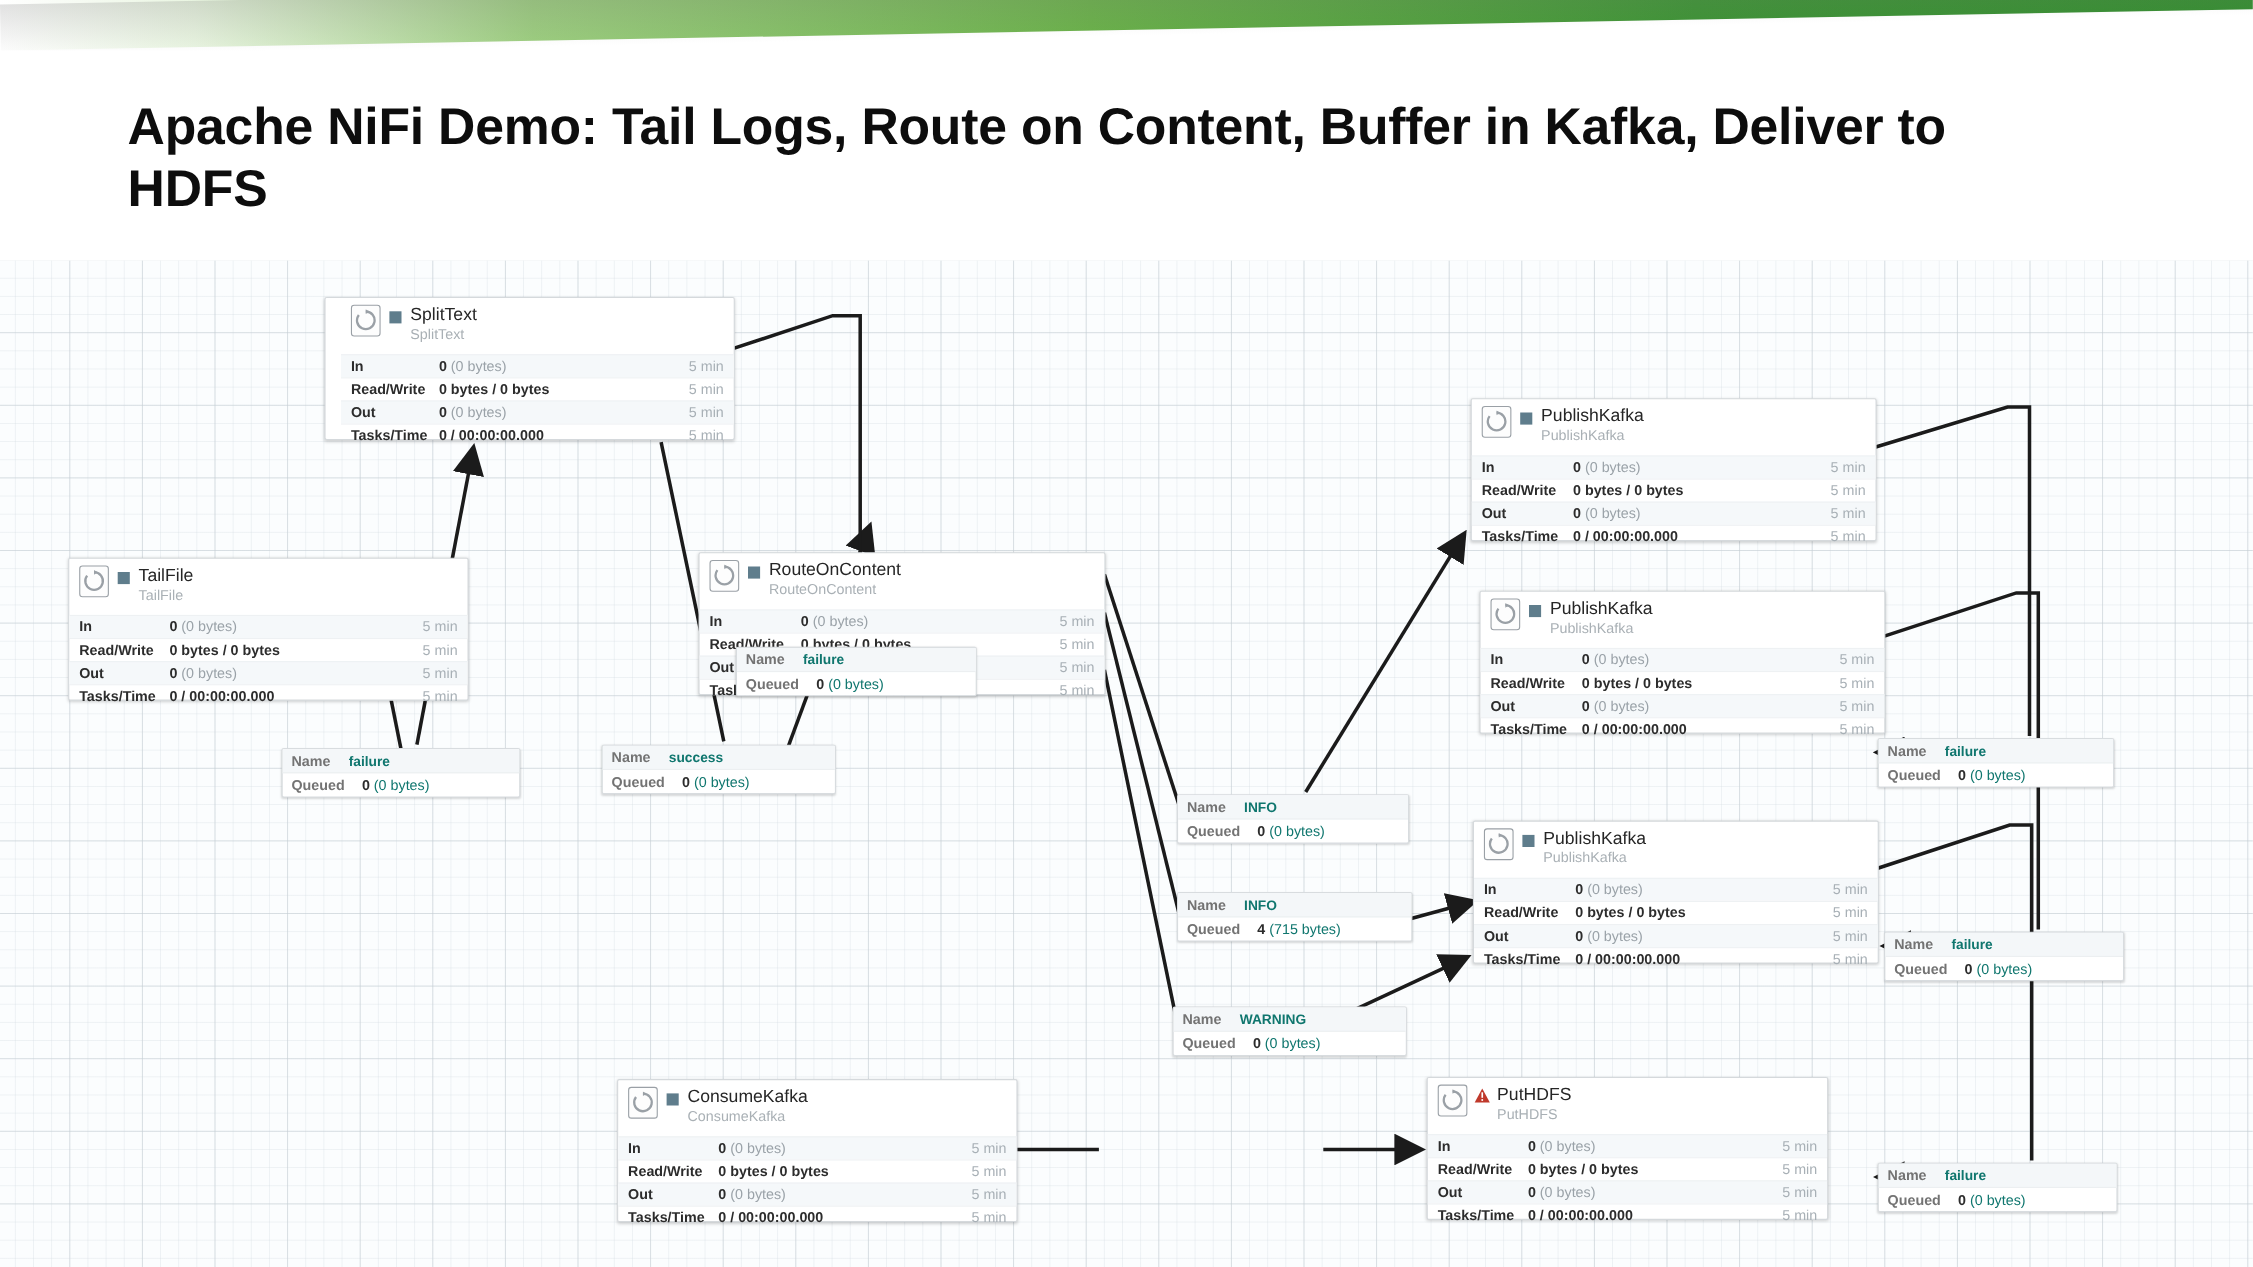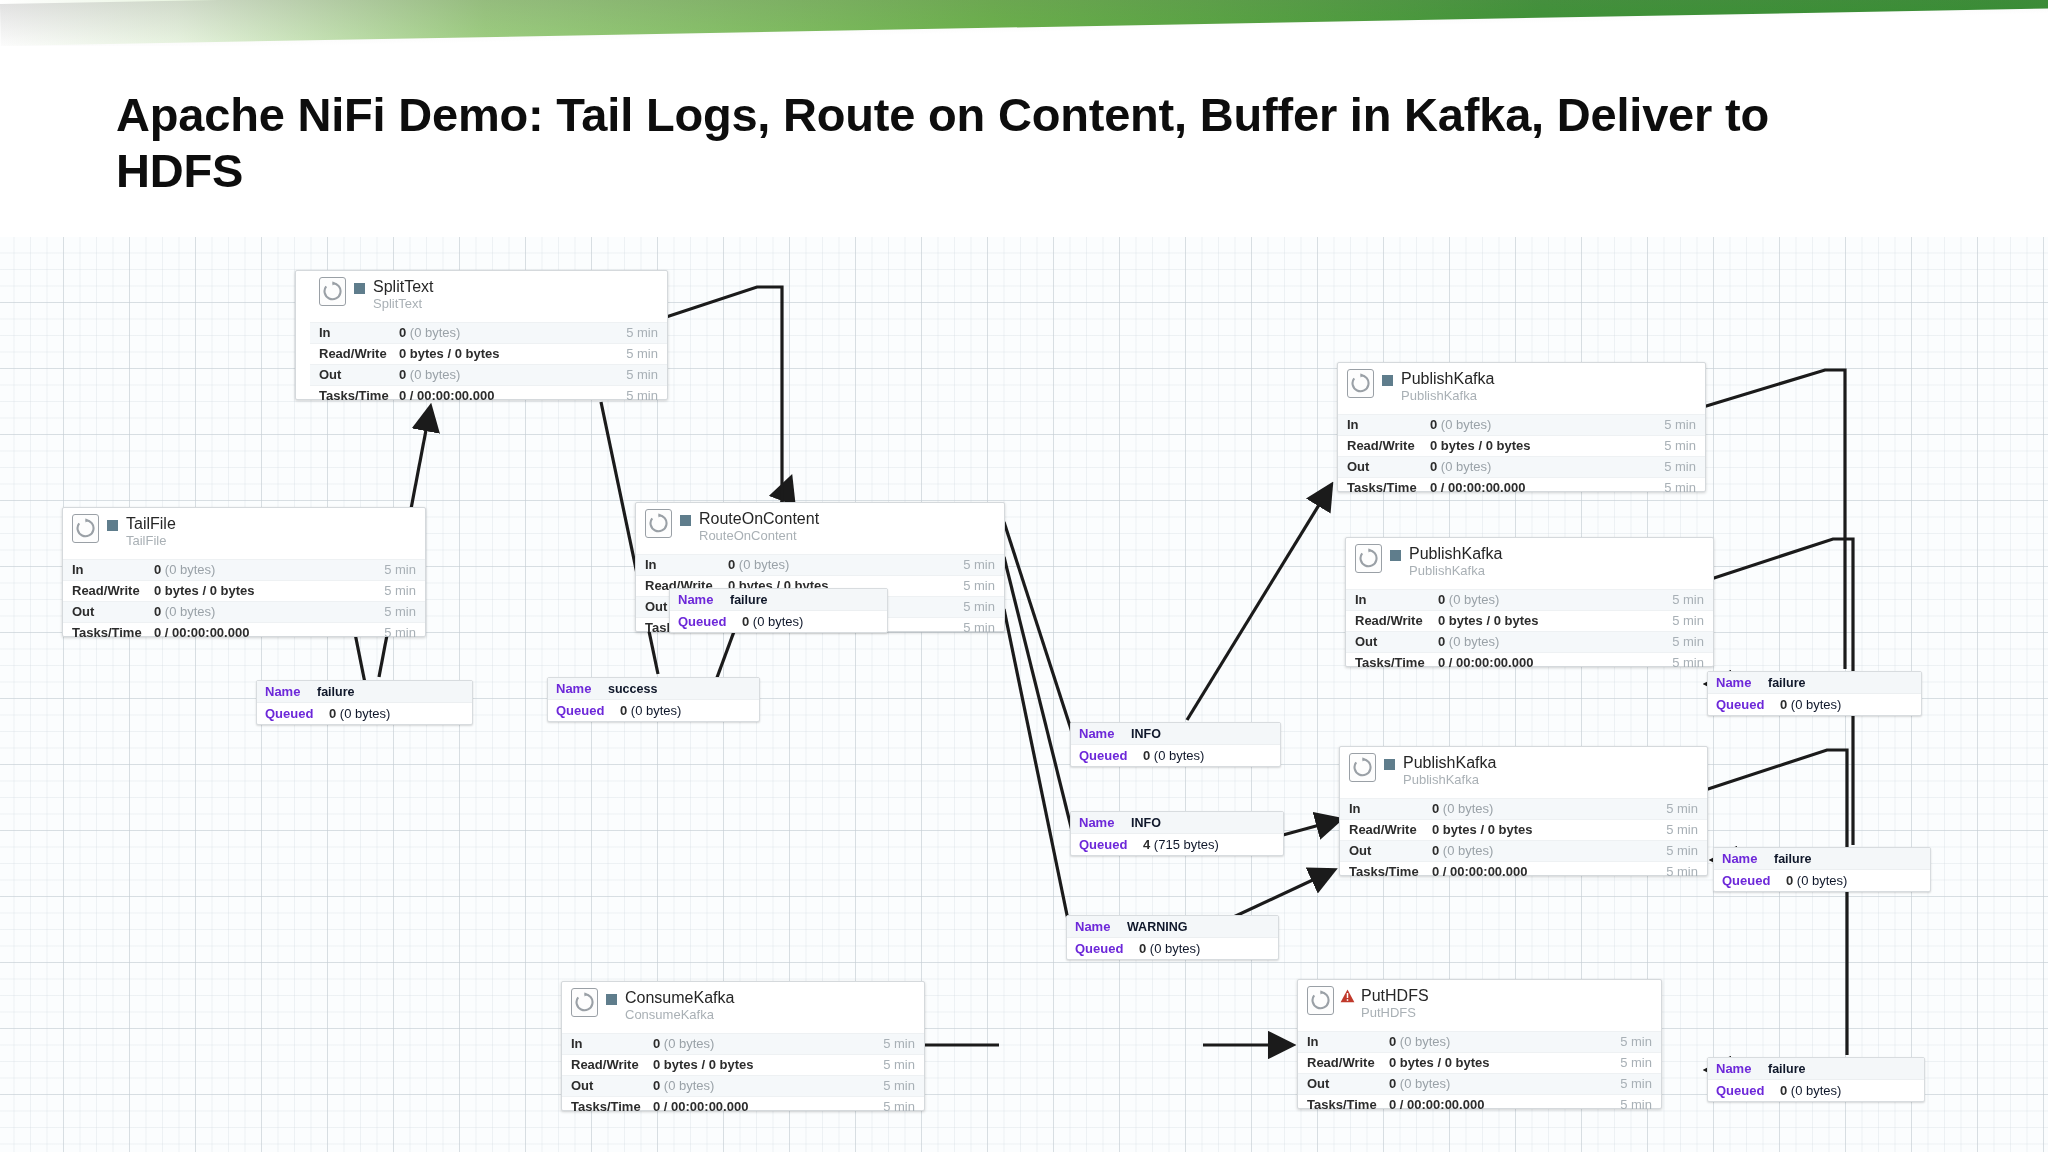--- a/index.html
+++ b/index.html
@@ -82,24 +82,24 @@
   .proc .prow .val span{color:#9aa2a8;}
   .proc .prow .tm{position:absolute;right:9px;color:#a8b0b6;}
 
   
   .conn{
     position:absolute;background:#ffffff;border:1px solid #d8dcdf;border-radius:2px;
     box-shadow:0 1px 2px rgba(0,0,0,.15);
   }
   .conn .crow{height:21px;line-height:21px;font-size:13px;position:relative;}
   .conn .crow.top{background:#f4f7f9;border-bottom:1px solid #eceff1;}
-  .conn .ck{position:absolute;left:8px;font-weight:bold;color:#6d28d9;}
+  .conn .ck{position:absolute;left:8px;font-weight:bold;color:#737373;}
   .conn .cv{position:absolute;}
   .conn .cv b{color:#2c2c2c;}
-  .conn .cv span{color:#0f172a;}
+  .conn .cv span{color:#0f766e;}
   .conn .cname{color:#c0392b;font-weight:bold;font-size:12.5px;}
 </style>
 </head>
 <body>
 
 <div id="banner">
   <div class="wedge"></div>
   <div class="wedge-shadow"></div>
 </div>
 

